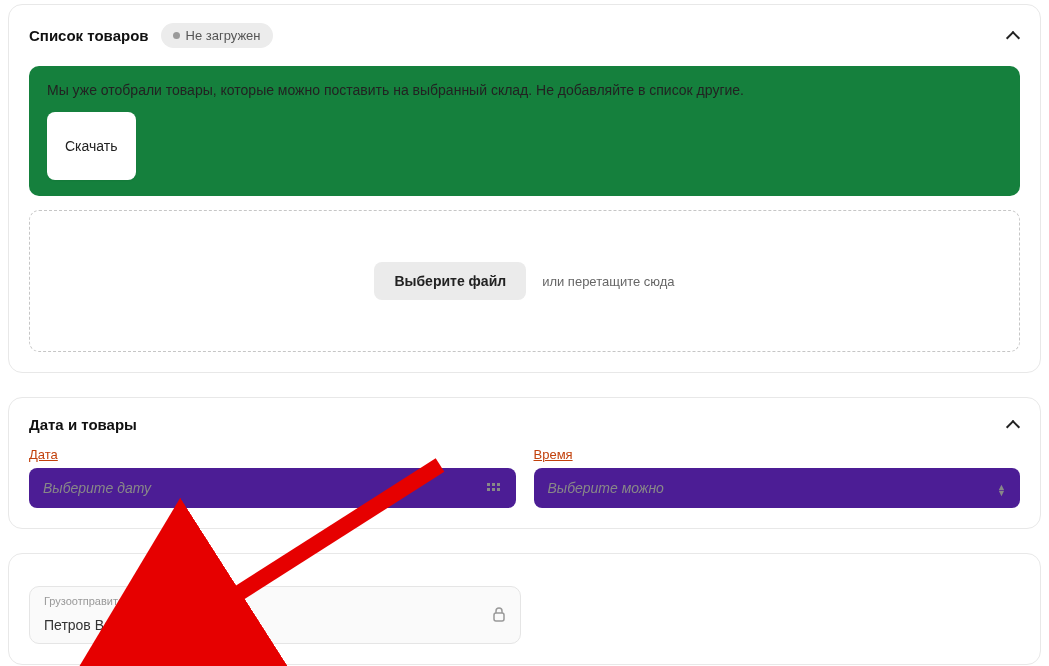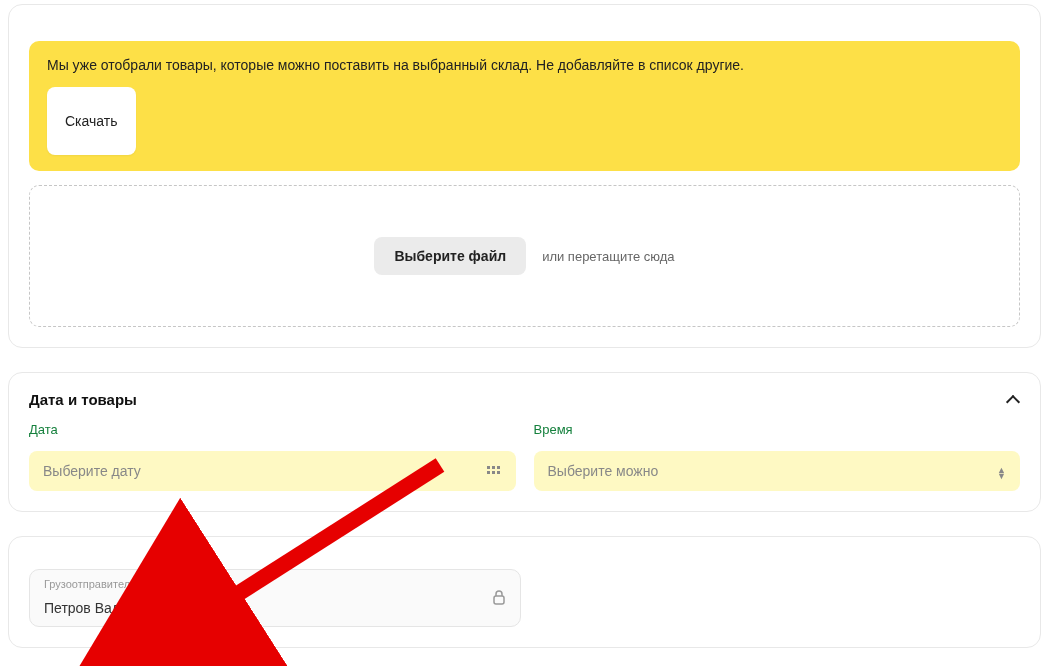--- a/index.html
+++ b/index.html
@@ -63,21 +63,21 @@
     top: 4px;
     left: 2px;
     width: 8px;
     height: 8px;
     border-left: 2px solid #222;
     border-top: 2px solid #222;
     transform: rotate(45deg);
   }
   .notice {
     margin-top: 18px;
-    background: #fde047;
+    background: #15803d;
     border-radius: 10px;
     padding: 16px 18px;
   }
   .notice-text {
     font-size: 14px;
     color: #222;
   }
   .btn-white {
     display: inline-block;
     margin-top: 14px;
@@ -116,33 +116,35 @@
     color: #666;
   }
   .grid-2 {
     display: grid;
     grid-template-columns: 1fr 1fr;
     gap: 18px;
     margin-top: 14px;
   }
   .field-label {
     font-size: 13px;
-    color: #15803d;
-    margin-bottom: 14px;
+    color: #c2410c;
+    margin-bottom: 6px;
+    text-decoration: underline;
   }
   .input-fake {
     position: relative;
-    background: #fef9c3;
+    background: #4c1d95;
     border-radius: 8px;
     padding: 12px 14px;
     font-size: 14px;
     color: #888;
     display: flex;
     align-items: flex-end;
     justify-content: space-between;
+    font-style: italic;
   }
   .input-icon {
     color: #888;
     display: flex;
     align-items: center;
   }
   .locked-field {
     background: #fafafa;
     border: 1px solid #e5e5e5;
     border-radius: 10px;
@@ -189,20 +191,30 @@
     pointer-events: none;
   }
 </style>
 </head>
 <body>
 
 
 
 
 <div class="card" style="margin-top:4px;">
+  <div class="card-head">
+    <div class="card-title-wrap">
+      <span class="card-title">Список товаров</span>
+      <span class="badge">
+        <span class="badge-dot"></span>
+        <span>Не загружен</span>
+      </span>
+    </div>
+    <div class="chevron"></div>
+  </div>
 
   <div class="notice">
     <div class="notice-text">Мы уже отобрали товары, которые можно поставить на выбранный склад. Не добавляйте в список другие.</div>
     <button class="btn-white">Скачать</button>
   </div>
 
   <div class="dropzone">
     <button class="btn-grey">Выберите файл</button>
     <span class="drop-hint">или перетащите сюда</span>
   </div>

